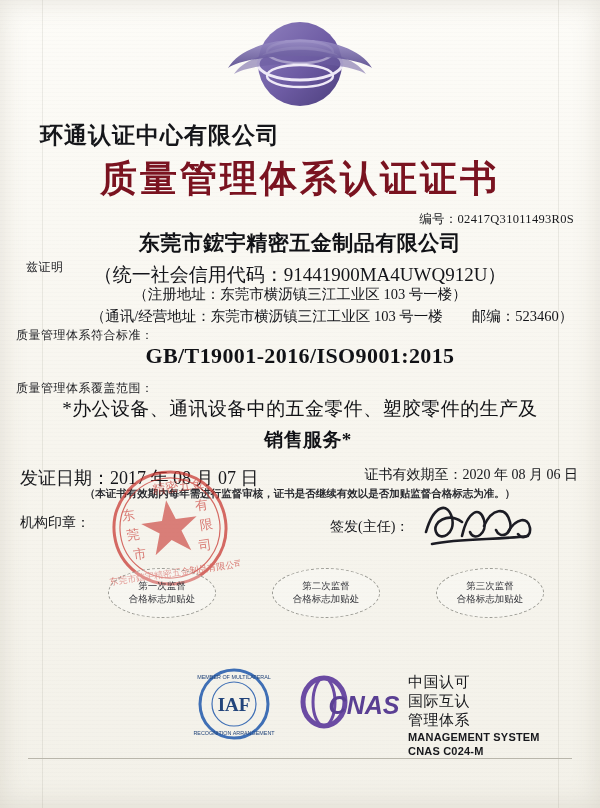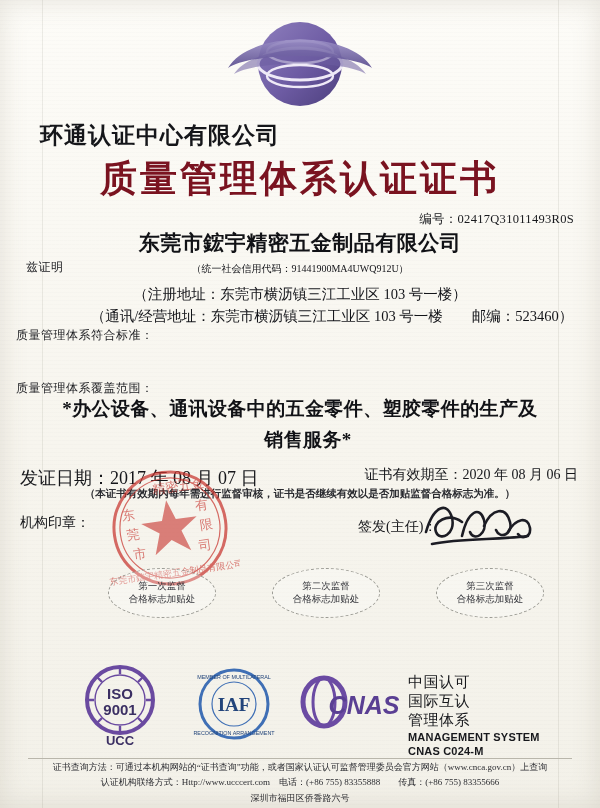--- a/index.html
+++ b/index.html
@@ -106,21 +106,21 @@
     font-size: 21px;
     font-weight: bold;
     color: #111216;
     letter-spacing: 0.5px;
   }
   .line-credit {
     position: absolute;
     top: 262px;
     width: 100%;
     text-align: center;
-    font-size: 10px;
+    font-size: 19px;
     color: #131419;
   }
   .line-reg {
     position: absolute;
     top: 285px;
     width: 100%;
     text-align: center;
     font-size: 14.5px;
     color: #131419;
   }
@@ -142,21 +142,21 @@
     font-weight: bold;
     color: #111216;
     letter-spacing: 0.4px;
   }
   .scope-1 {
     position: absolute;
     top: 396px;
     width: 100%;
     text-align: center;
     font-size: 19px;
-    font-weight: bold;
+    font-weight: normal;
     color: #111216;
     letter-spacing: 0.4px;
   }
   .scope-2 {
     position: absolute;
     top: 427px;
     width: 100%;
     text-align: center;
     font-size: 19px;
     font-weight: bold;
@@ -197,21 +197,20 @@
     left: 20px;
     font-size: 14px;
     color: #15161a;
   }
   .sign-label {
     position: absolute;
     top: 518px;
     left: 330px;
     font-size: 14px;
     color: #15161a;
-    margin-left: 28px;
   }
   .seal {
     position: absolute;
     top: 458px;
     left: 100px;
     width: 140px;
     height: 140px;
     pointer-events: none;
     opacity: 0.72;
   }
@@ -360,20 +359,21 @@
     <span>编号：</span><span>02417Q31011493R0S</span>
   </div>
 
   <div class="label-left l-zizhengming">兹证明</div>
   <div class="holder-name">东莞市鋐宇精密五金制品有限公司</div>
   <div class="line-credit">（统一社会信用代码：91441900MA4UWQ912U）</div>
   <div class="line-reg">（注册地址：东莞市横沥镇三江工业区 103 号一楼）</div>
   <div class="line-comm">（通讯/经营地址：东莞市横沥镇三江工业区 103 号一楼　　邮编：523460）</div>
 
   <div class="label-left l-biaozhun">质量管理体系符合标准：</div>
+  <div class="standard">GB/T19001-2016/ISO9001:2015</div>
 
   <div class="label-left l-fanwei">质量管理体系覆盖范围：</div>
   <div class="scope-1">*办公设备、通讯设备中的五金零件、塑胶零件的生产及</div>
   <div class="scope-2">销售服务*</div>
 
   <div class="issue-date">
     <span>发证日期：</span><span>2017 年 08 月 07 日</span>
   </div>
   <div class="valid-date">
     <span>证书有效期至：</span><span>2020 年 08 月 06 日</span>
@@ -425,33 +425,20 @@
       <span>合格标志加贴处</span>
     </div>
     <div class="stamp">
       <span>第三次监督</span>
       <span>合格标志加贴处</span>
     </div>
   </div>
 
   <div class="accred">
 
-    <div class="iso-mark">
-      <svg width="96" height="88" viewBox="0 0 96 88" xmlns="http://www.w3.org/2000/svg">
-        <circle cx="48" cy="40" r="33" fill="none" stroke="#6a4aa0" stroke-width="4"></circle>
-        <circle cx="48" cy="40" r="25" fill="none" stroke="#6a4aa0" stroke-width="1.4"></circle>
-        <g stroke="#6a4aa0" stroke-width="2.4">
-          <path d="M48 7 L48 14 M48 66 L48 73 M15 40 L22 40 M74 40 L81 40"></path>
-          <path d="M25 17 L30 22 M66 58 L71 63 M25 63 L30 58 M66 22 L71 17"></path>
-        </g>
-        <text x="48" y="39" text-anchor="middle" font-family="'Liberation Sans',sans-serif" font-size="15" font-weight="bold" fill="#3b2f63">ISO</text>
-        <text x="48" y="55" text-anchor="middle" font-family="'Liberation Sans',sans-serif" font-size="15" font-weight="bold" fill="#3b2f63">9001</text>
-        <text x="48" y="85" text-anchor="middle" font-family="'Liberation Sans',sans-serif" font-size="13" font-weight="bold" fill="#3b2f63">UCC</text>
-      </svg>
-    </div>
 
     <div class="iaf-mark">
       <svg width="96" height="80" viewBox="0 0 96 80" xmlns="http://www.w3.org/2000/svg">
         <circle cx="48" cy="40" r="34" fill="none" stroke="#3f6fb5" stroke-width="3"></circle>
         <circle cx="48" cy="40" r="22" fill="none" stroke="#3f6fb5" stroke-width="1.2"></circle>
         <path d="M14 40 A34 34 0 0 1 82 40" fill="none" stroke="#3f6fb5" stroke-width="1"></path>
         <text x="48" y="47" text-anchor="middle" font-family="'Liberation Serif',serif" font-size="19" font-weight="bold" fill="#22447a">IAF</text>
         <text x="48" y="15" text-anchor="middle" font-family="'Liberation Sans',sans-serif" font-size="5.4" fill="#22447a">MEMBER OF MULTILATERAL</text>
         <text x="48" y="71" text-anchor="middle" font-family="'Liberation Sans',sans-serif" font-size="5.4" fill="#22447a">RECOGNITION ARRANGEMENT</text>
       </svg>
@@ -468,20 +455,15 @@
     <div class="cnas-text">
       <div class="cn">中国认可</div>
       <div class="cn">国际互认</div>
       <div class="cn">管理体系</div>
       <div class="en">MANAGEMENT SYSTEM</div>
       <div class="en">CNAS C024-M</div>
     </div>
   </div>
 
   <div class="footer-rule"></div>
-  <div class="footer">
-    <div>证书查询方法：可通过本机构网站的“证书查询”功能，或者国家认证认可监督管理委员会官方网站（www.cnca.gov.cn）上查询</div>
-    <div>认证机构联络方式：Http://www.ucccert.com　电话：(+86 755) 83355888　　传真：(+86 755) 83355666</div>
-    <div>深圳市福田区侨香路六号</div>
-  </div>
 
   <div class="edge-shadow"></div>
 </div>
 
 </body></html>

